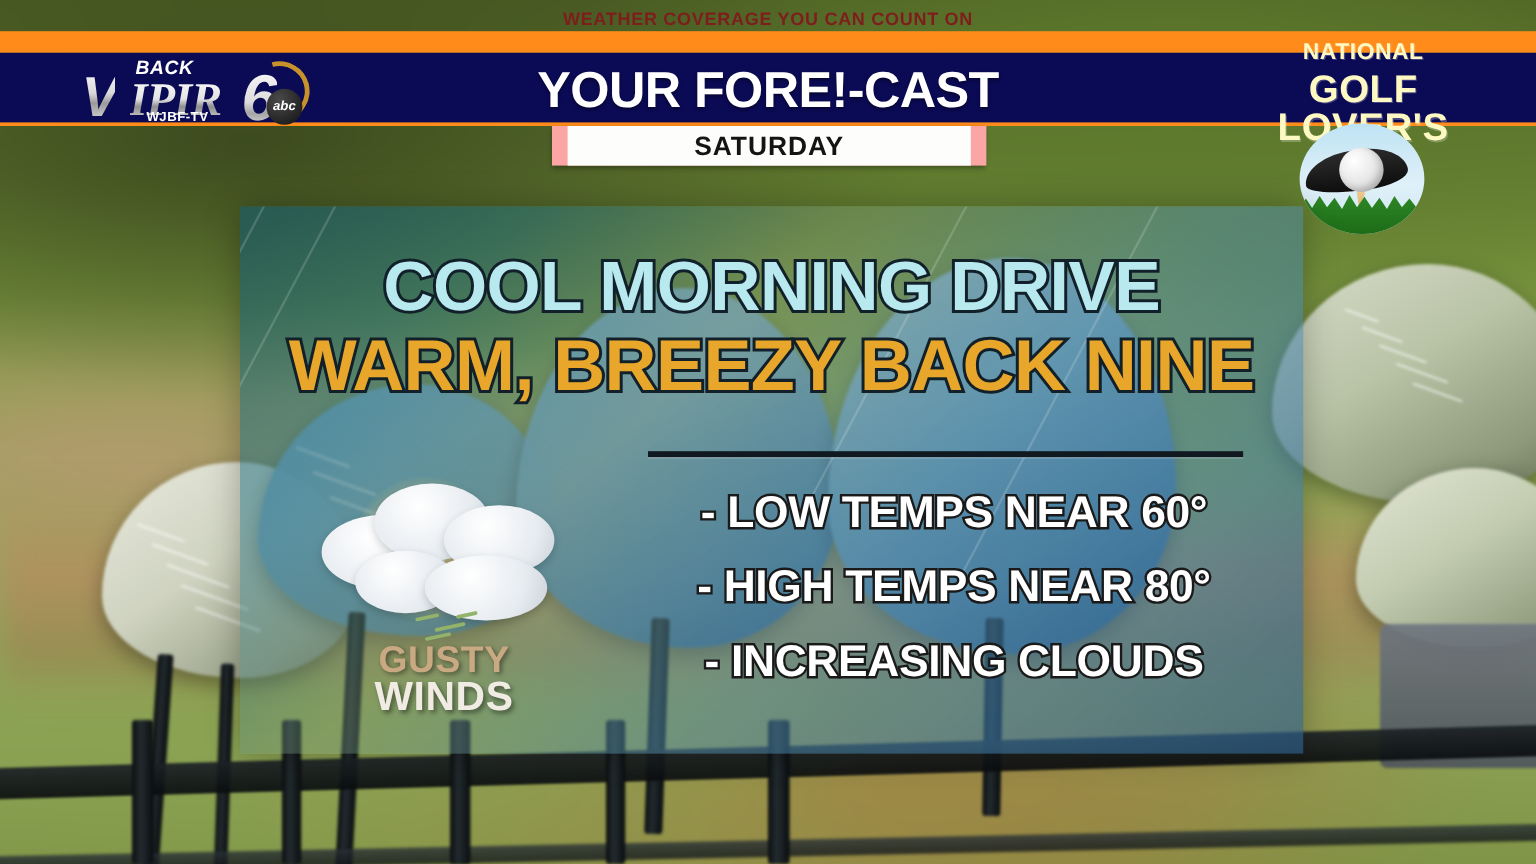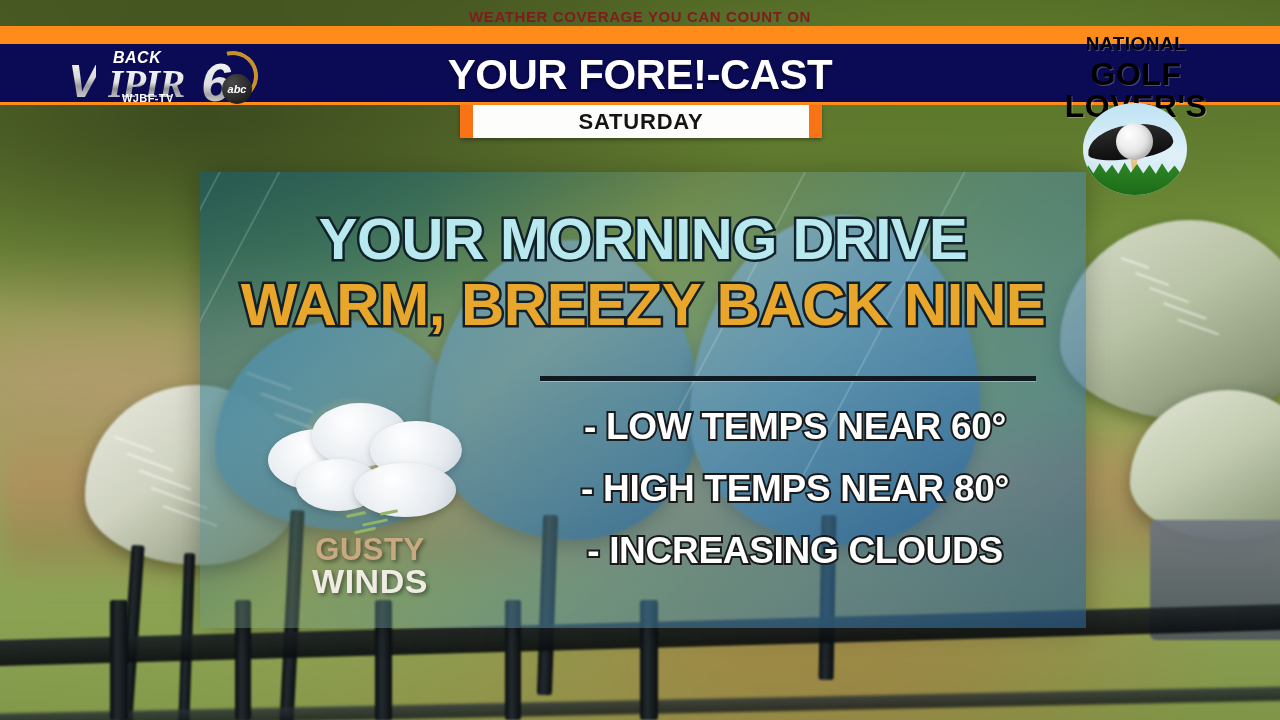--- a/index.html
+++ b/index.html
@@ -98,35 +98,35 @@
   .vipir-abc{
     position:absolute; left:154px; top:27px; width:30px; height:30px; border-radius:50%;
     background:radial-gradient(circle at 35% 30%,#4a4a4a,#111);
     color:#fff; font-size:11px; font-style:italic; font-weight:bold;
     display:flex; align-items:center; justify-content:center;
   }
 
   
   #day-tab{
     position:absolute; left:460px; top:105px; width:362px; height:33px;
-    background:#f97316; display:flex; align-items:center; justify-content:center;
+    background:#fca5a5; display:flex; align-items:center; justify-content:center;
     padding:0 13px;
     box-shadow:0 2px 4px rgba(0,0,0,.35);
   }
   #day-tab .inner{
     background:#fdfdfb; width:100%; height:100%;
     display:flex; align-items:center; justify-content:center;
     color:#141414; font-size:22px; font-weight:bold; letter-spacing:.8px;
   }
 
   
   #golf-logo{ position:absolute; left:1030px; top:26px; width:212px; height:170px; }
   .gl-line{
     width:100%; text-align:center; font-weight:bold;
-    color:#000000; text-shadow:1px 1px 0 rgba(255,255,255,.25);
+    color:#fef9c3; text-shadow:1px 1px 0 rgba(255,255,255,.25);
     letter-spacing:.5px; line-height:1;
   }
   .gl-l1{ font-size:19px; padding-top:8px; }
   .gl-l2{ font-size:32px; padding-top:5px; }
   .gl-l3{ font-size:27px; padding-top:5px; color:#fef9c3; }
   .gl-circle{
     position:absolute; left:53px; top:77px; width:104px; height:92px; border-radius:50%;
     background:linear-gradient(180deg,#bfe3f4 0%,#dff0f8 55%,#cfe8f4 100%);
     overflow:hidden;
   }
@@ -336,21 +336,21 @@
     <div class="gl-grass"></div>
   </div>
 </div>
 
 <div id="panel">
   <div class="panel-streak" style="left:40px;top:-40px;height:300px;"></div>
   <div class="panel-streak" style="left:110px;top:-60px;height:360px;"></div>
   <div class="panel-streak" style="left:620px;top:-30px;height:320px;"></div>
   <div class="panel-streak" style="left:790px;top:-50px;height:400px;"></div>
 
-  <div class="hl1">YOUR MORNING DRIVE</div>
+  <div class="hl1">COOL MORNING DRIVE</div>
   <div class="hl2">WARM, BREEZY BACK NINE</div>
 
   <div id="divider"></div>
 
   <div id="bullets">
     <div class="bullet">- LOW TEMPS NEAR 60°</div>
     <div class="bullet">- HIGH TEMPS NEAR 80°</div>
     <div class="bullet">- INCREASING CLOUDS</div>
   </div>
 

